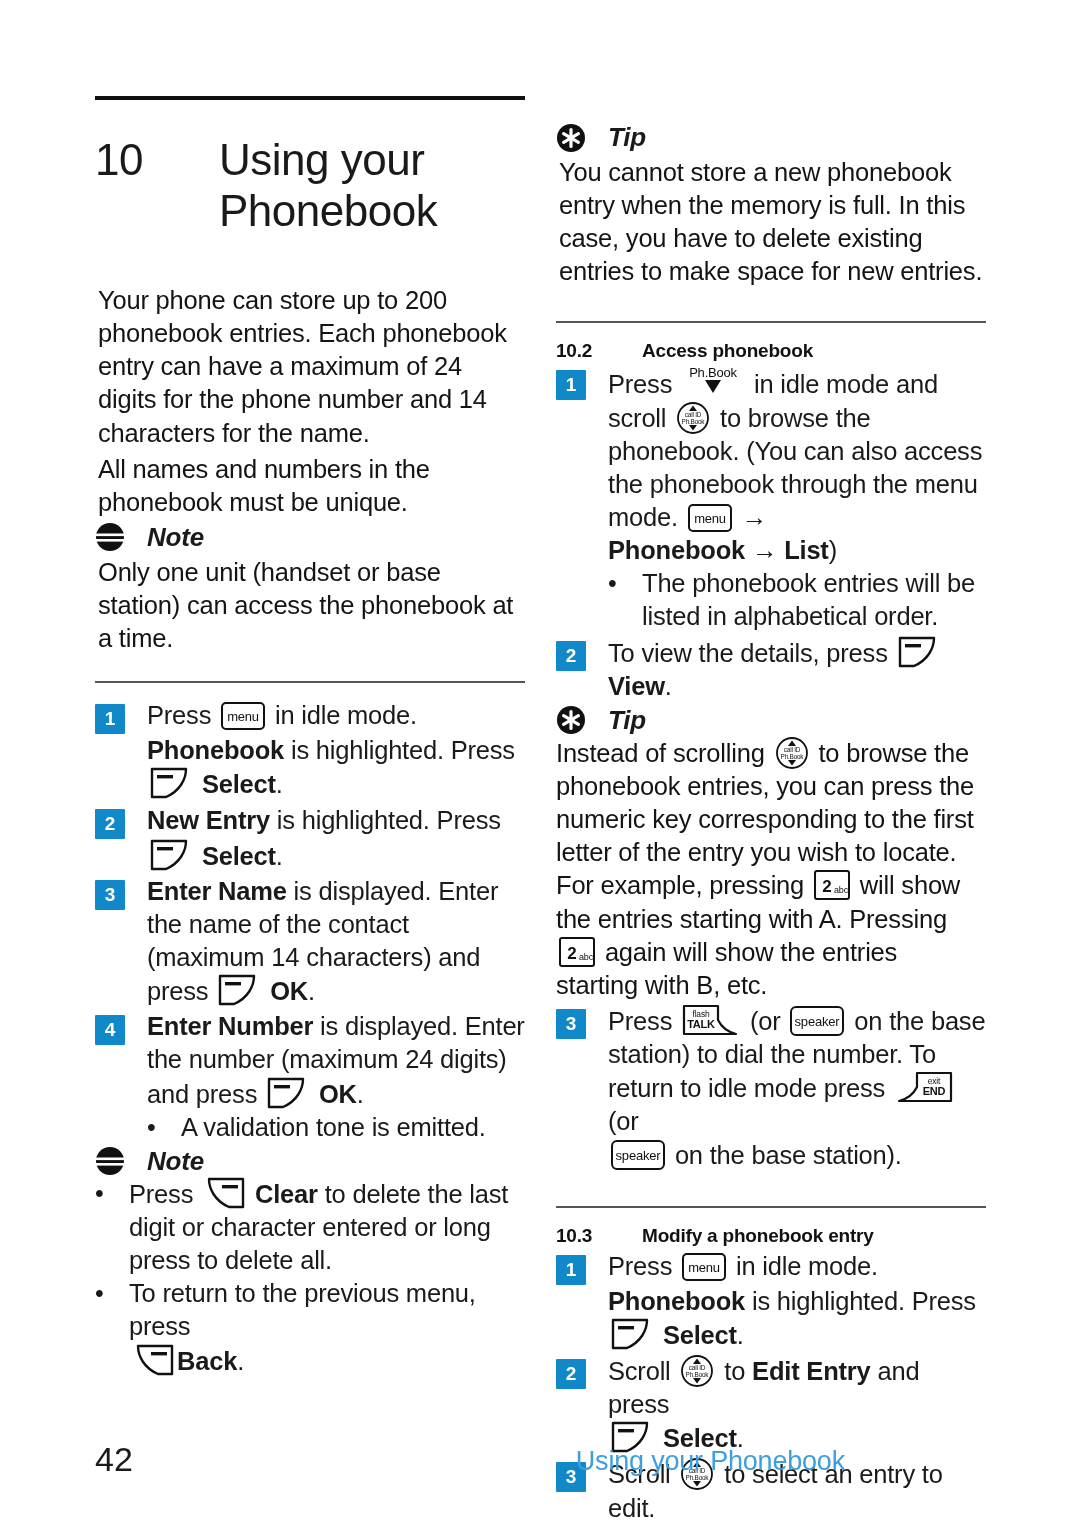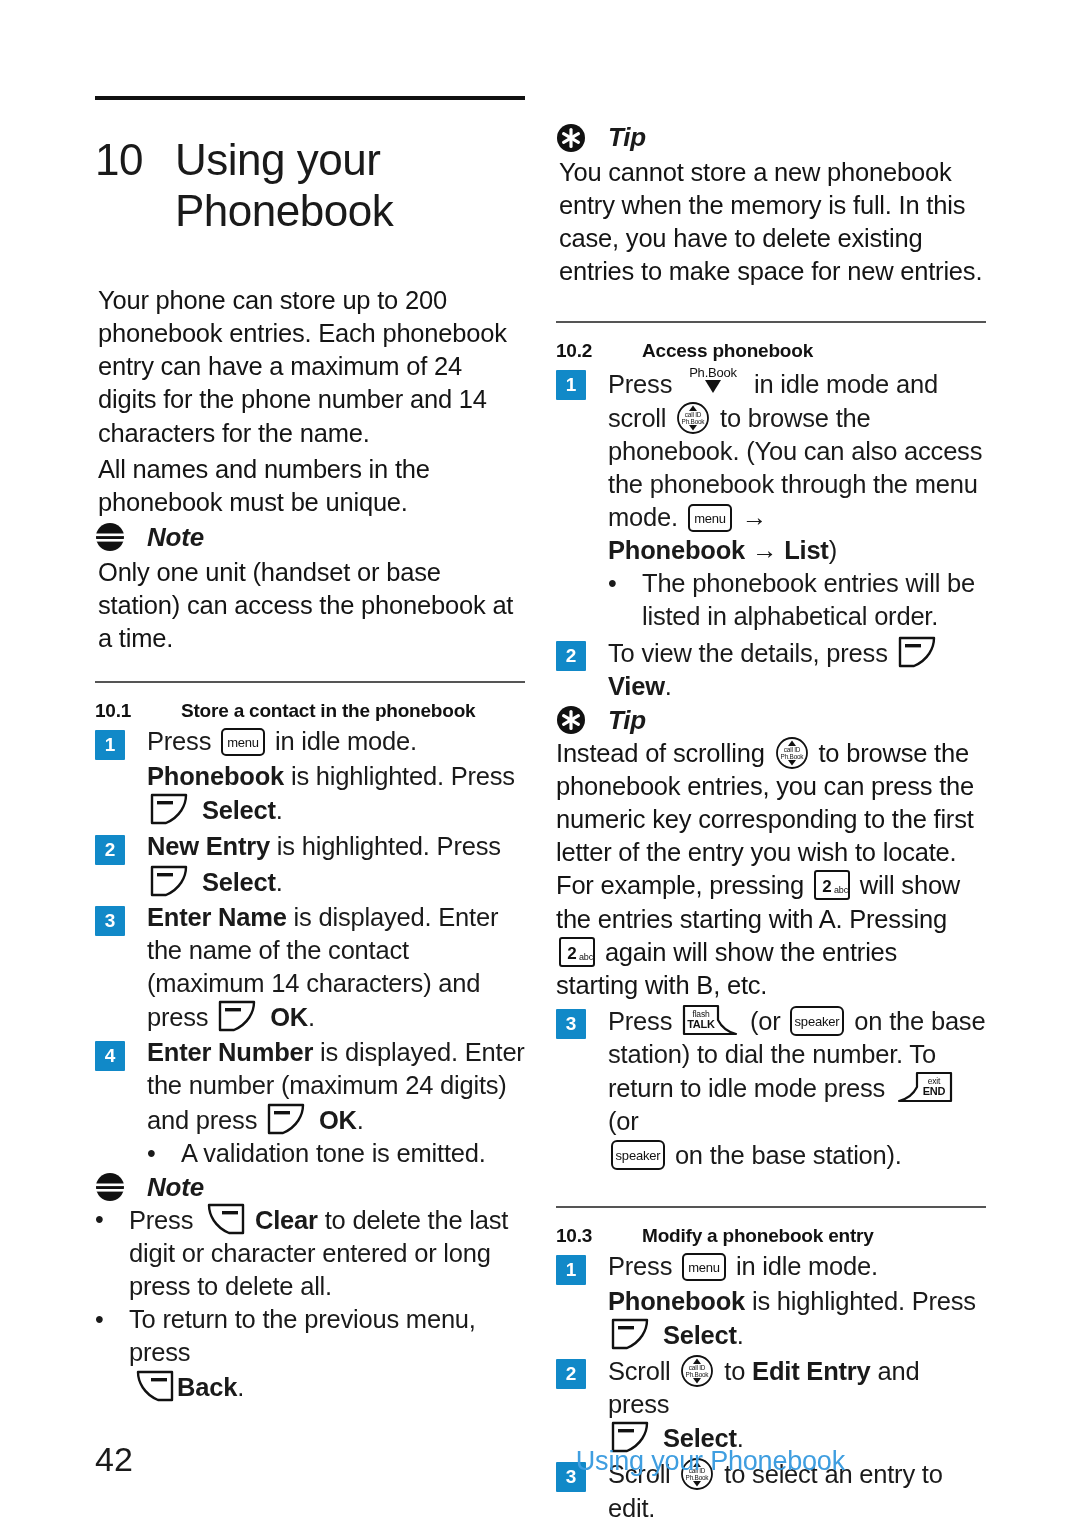--- a/index.html
+++ b/index.html
@@ -14,21 +14,21 @@
   .col{position:absolute;width:430px;}
   .col-left{left:95px;top:96px;}
   .col-right{left:556px;top:120px;}
 
   
   .rule-title{width:430px;height:0;border-top:4px solid #111;margin:0 0 34px 0;}
   .rule-thin{width:430px;height:0;border-top:2px solid #555;margin:26px 0 16px 0;}
 
   
   .chapter{display:flex;align-items:flex-start;font-weight:400;
-    font-size:44px;line-height:1.17;letter-spacing:-0.5px;color:#1a1a1a;}
+    font-size:44px;line-height:1.17;letter-spacing:-0.5px;color:#1a1a1a;gap:44px;}
   .chapter .num{width:80px;flex:0 0 80px;}
   .chapter .ttl{flex:1;}
 
   
   .body{font-size:25.5px;line-height:1.30;color:#141414;letter-spacing:-0.2px;}
   .body p{margin:3px;}
   .gap-lg{height:44px;}
 
   b,strong,.b{font-weight:bold;}
 
@@ -103,24 +103,20 @@
         </svg>
       </span>
       <span class="ctext">Note</span>
     </div>
     <div class="body">
       <p>Only one unit (handset or base station) can access the phonebook at a time.</p>
     </div>
 
     <div class="rule-thin"></div>
 
-    <div class="sec">
-      <div class="snum">10.1</div>
-      <div class="stxt">Store a contact in the phonebook</div>
-    </div>
 
     <div class="step">
       <div class="badge">1</div>
       <div class="stepbody">
         <span>Press</span>
         <span class="ik">
           <svg width="44" height="28" viewBox="0 0 44 28">
             <rect x="1" y="1" width="42" height="26" rx="4" ry="4" fill="#fff" stroke="#111" stroke-width="2"></rect>
             <text x="22" y="19" font-family="Liberation Sans, sans-serif" font-size="13" text-anchor="middle" fill="#111">menu</text>
           </svg>

